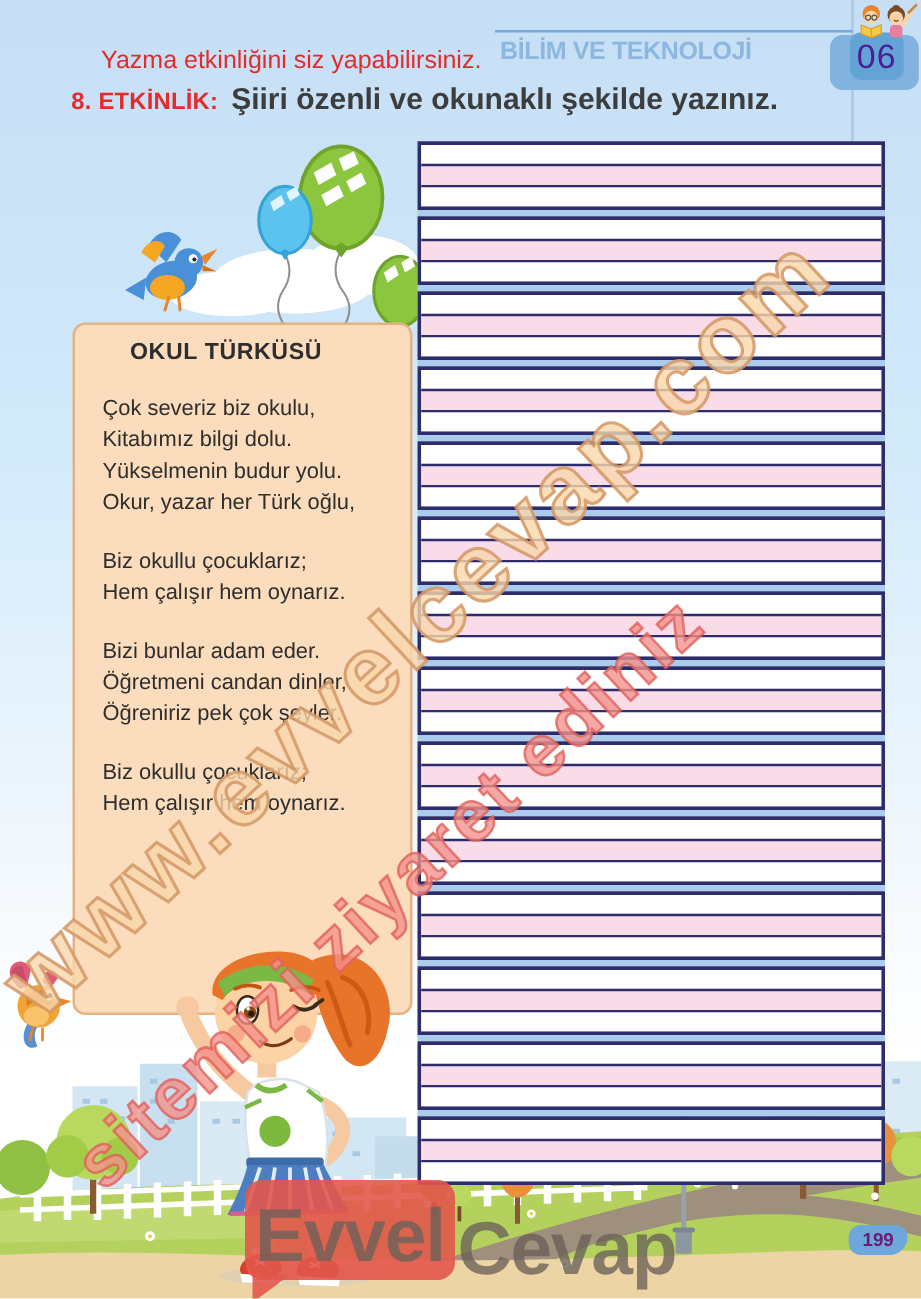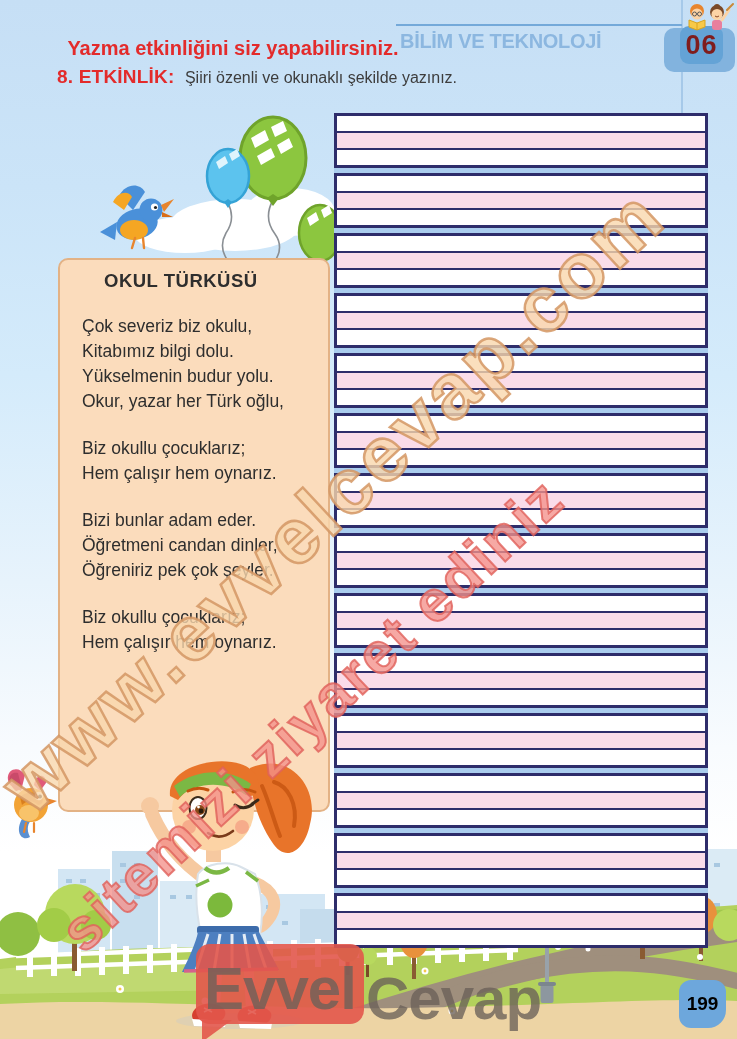--- a/index.html
+++ b/index.html
@@ -5,29 +5,29 @@
   html,body{margin:0;padding:0;}
   .page{
     position:relative;width:737px;height:1039px;overflow:hidden;
     font-family:"Liberation Sans",sans-serif;
     background:linear-gradient(180deg,#c6dff5 0%,#cbe4f8 18%,#d4ebfb 36%,#e7f3fc 56%,#f8fbfe 72%,#ffffff 82%,#ffffff 100%);
   }
   
   .v-rule{position:absolute;left:681px;top:0;width:2px;height:946px;background:#a6c9e9;z-index:1;}
   .h-rule{position:absolute;left:396px;top:24px;width:286px;height:2px;background:#74a9d9;z-index:2;}
   .red-instruction{position:absolute;left:60px;top:37px;width:346px;text-align:center;
-    color:#e32b2b;font-size:20px;font-weight:700;z-index:6;}
+    color:#e32b2b;font-size:20px;font-weight:400;z-index:6;}
   .activity-line{position:absolute;left:57px;top:66px;width:620px;z-index:6;white-space:nowrap;}
   .activity-label{color:#e32b2b;font-size:19px;font-weight:700;letter-spacing:.2px;}
-  .activity-text{color:#3d3d3d;font-size:16px;font-weight:400;margin-left:6px;}
+  .activity-text{color:#3d3d3d;font-size:24px;font-weight:700;margin-left:6px;}
   .unit-title{position:absolute;left:400px;top:30px;width:278px;text-align:left;
     color:#8cb7e0;font-size:20px;font-weight:700;letter-spacing:-.3px;z-index:6;}
   .badge-06-tab{position:absolute;left:664px;top:28px;width:71px;height:44px;background:#82b3de;border-radius:10px;z-index:5;}
   .badge-06{position:absolute;left:680px;top:26px;width:43px;height:38px;background:#64a3d6;border-radius:9px;
-    color:#7f1d1d;font-size:27px;font-weight:700;letter-spacing:1px;display:flex;align-items:center;justify-content:center;z-index:6;}
+    color:#4c1d95;font-size:27px;font-weight:400;letter-spacing:1px;display:flex;align-items:center;justify-content:center;z-index:6;}
   .kids-svg{position:absolute;left:686px;top:2px;z-index:7;}
   
   .poem-box{position:absolute;left:58px;top:258px;width:272px;height:554px;box-sizing:border-box;
     background:#fbdcbc;border:2px solid #e3b285;border-radius:10px;z-index:5;color:#2e2e2e;}
   .poem-title{margin:10px 0 0 44px;font-size:18.5px;font-weight:700;letter-spacing:.5px;}
   .poem-lines{margin-top:22px;padding-left:22px;}
   .poem-line{height:25px;line-height:25px;font-size:17.5px;font-weight:500;white-space:nowrap;}
   .poem-line.blank{height:22px;}
   .poem-author{margin-top:20px;padding-right:20px;text-align:right;font-size:17.5px;font-weight:700;}
   
@@ -37,22 +37,22 @@
   .line-group:last-child{box-shadow:none;margin-bottom:0;}
   .band{flex:1;}
   .band-white{background:#ffffff;}
   .band-pink{background:#fadce9;border-top:2px solid #2e2d6b;border-bottom:2px solid #2e2d6b;}
   
   .top-illustration{position:absolute;left:85px;top:100px;z-index:3;}
   .girl-illustration{position:absolute;left:112px;top:742px;z-index:6;}
   .small-bird{position:absolute;left:2px;top:765px;z-index:6;}
   .park-scene{position:absolute;left:0;top:839px;z-index:2;}
   
-  .page-badge{position:absolute;left:679px;top:980px;width:47px;height:48px;background:#6da7dc;
-    border-radius:12px 12px 18px 12px;color:#000000;font-size:19px;font-weight:700;
+  .page-badge{position:absolute;left:679px;top:980px;width:47px;height:24px;background:#6da7dc;
+    border-radius:12px 12px 18px 12px;color:#701a75;font-size:15px;font-weight:700;
     display:flex;align-items:center;justify-content:center;z-index:7;}
   
   .logo-bubble{position:absolute;left:196px;top:944px;width:168px;height:80px;
     background:rgba(226,87,75,.9);border-radius:14px;z-index:8;}
   .logo-tail{position:absolute;left:202px;top:1020px;width:0;height:0;
     border-top:22px solid rgba(226,87,75,.9);border-right:30px solid transparent;z-index:8;}
   .logo-word{position:absolute;font-size:60px;font-weight:700;letter-spacing:-1px;
     color:rgba(106,96,88,.78);z-index:8;white-space:nowrap;}
   .logo-word1{left:204px;top:954px;}
   .logo-word2{left:366px;top:964px;}

